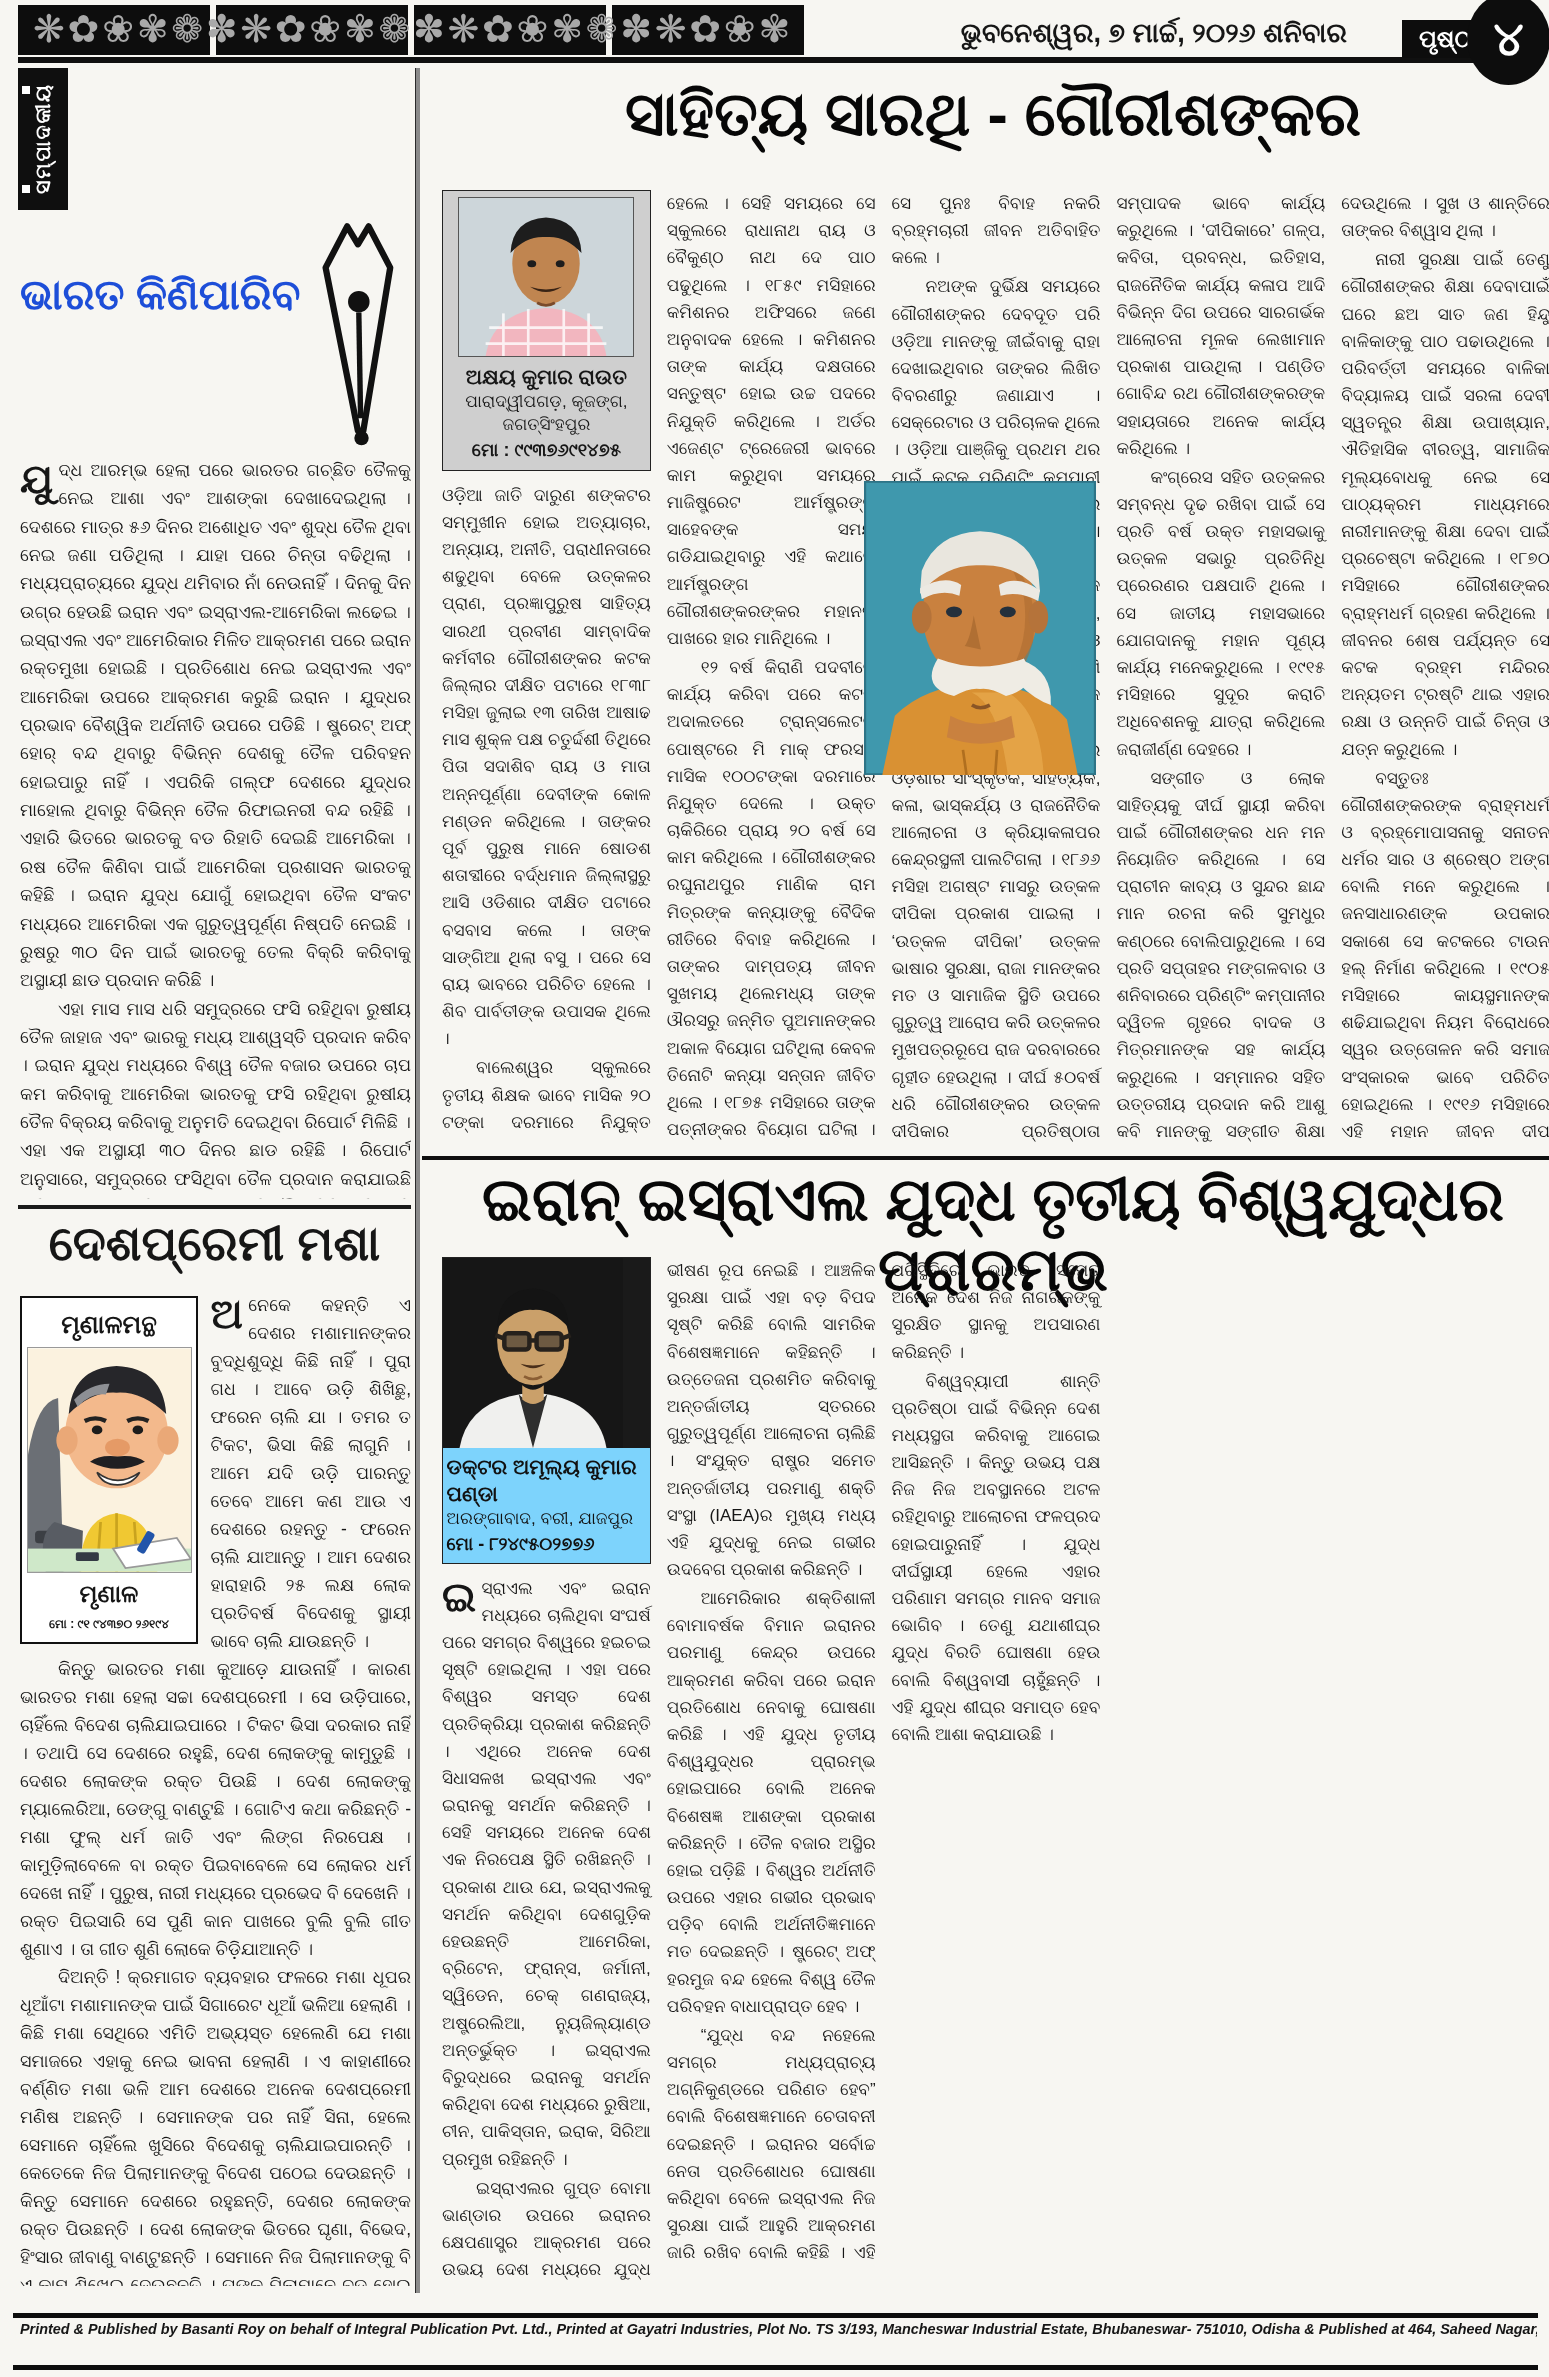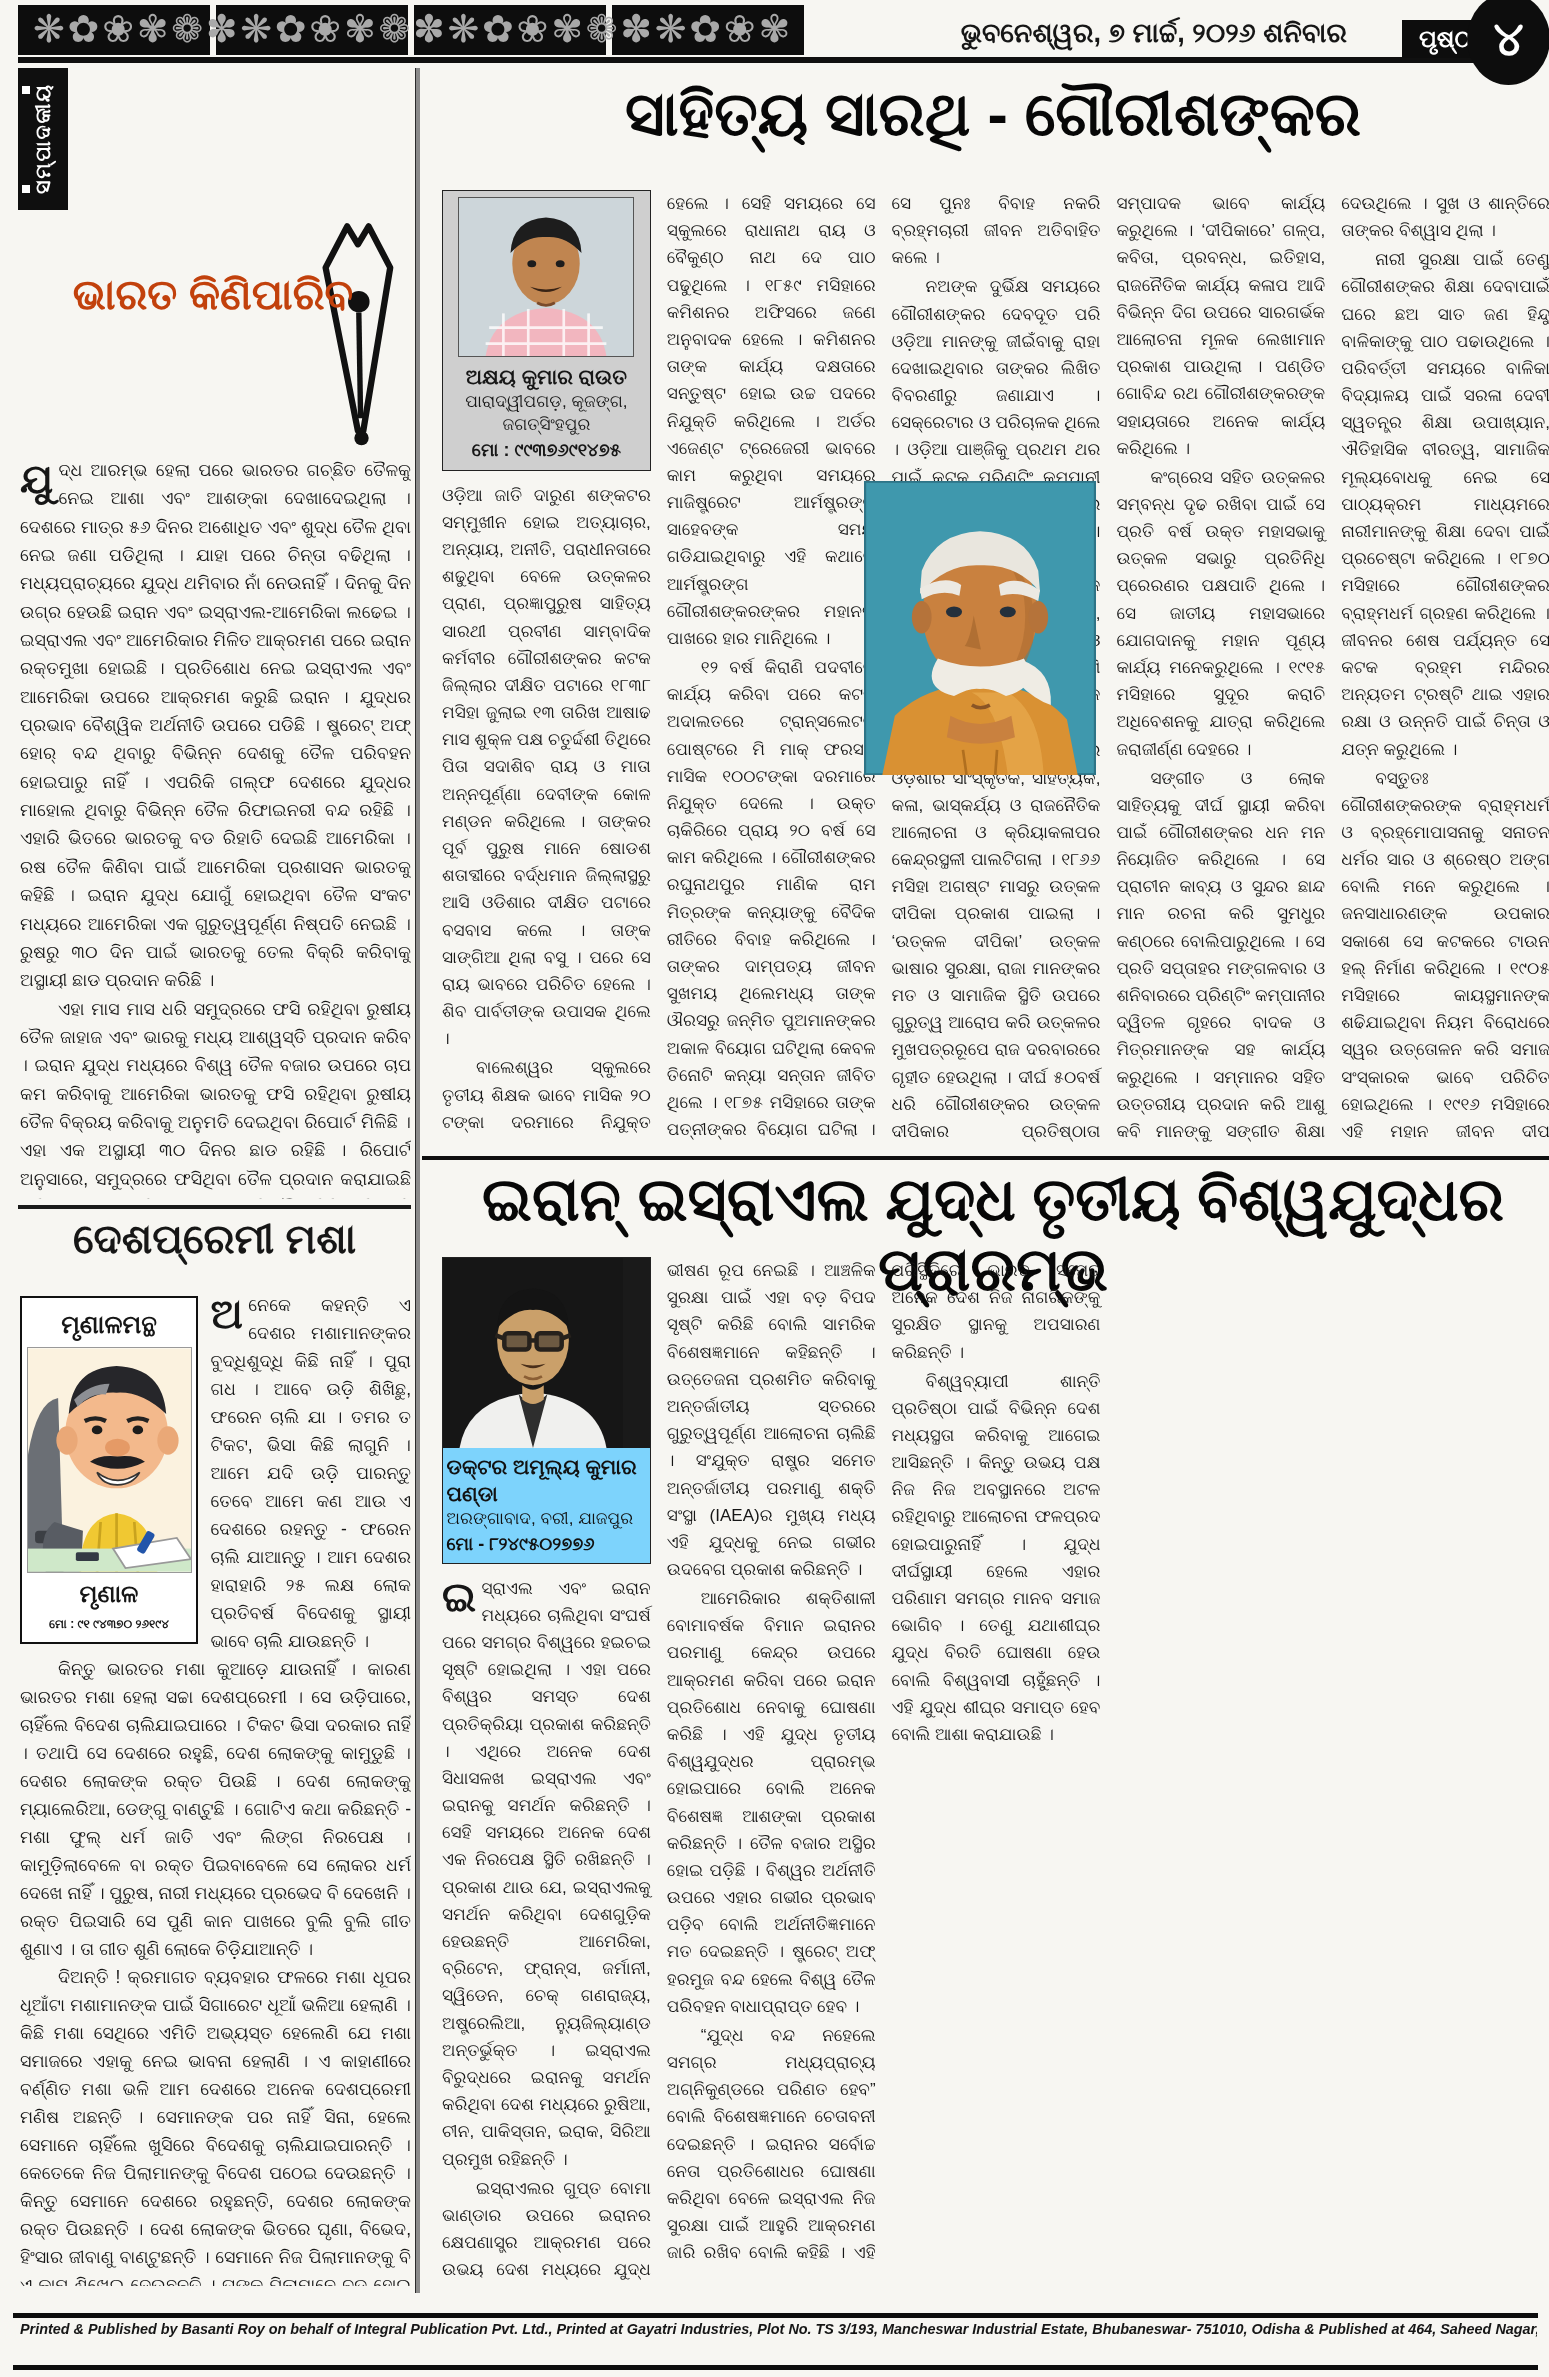--- a/index.html
+++ b/index.html
@@ -36,21 +36,21 @@
     line-height:30.5px; z-index:2; }
   .ribbon-tail { position:absolute; top:23px; width:47px; height:25px; background:#a61d23; z-index:1; }
   .ribbon-tail.l { left:14.4px; transform:skewY(-14deg); }
   .ribbon-tail.r { right:14.4px; transform:skewY(14deg); }
   .logo-text { position:absolute; bottom:10.8px; left:0; width:100%; text-align:center;
     font-size:40px; font-weight:800; color:#0b0b0b; font-family:"DejaVu Sans", sans-serif; }
 
   
   .pen-icon { position:absolute; left:311px; top:212px; }
   .edit-headline { position:absolute; left:20px; top:262px; width:386px;
-    font-size:42px; font-weight:800; line-height:1.55; color:#c2410c;text-align:center; }
+    font-size:42px; font-weight:800; line-height:1.55; color:#1d4ed8; }
   .edit-body { position:absolute; left:20px; top:456px; width:391px; height:743px;
     font-size:17.5px; line-height:1.62; text-align:justify; overflow:hidden; }
   .edit-body p + p { text-indent:38px; }
   .dropcap { float:left; font-size:41px; line-height:0.95; font-weight:bold; padding:3.6px 5.4px 0 0; }
 
   .col-divider { position:absolute; left:415px; top:68px; width:4.5px; height:2225px;
     background:#8a8a8a; border-left:1.8px solid #2a2a2a; }
 
   
   .lead-headline { position:absolute; left:449px; top:79px; width:1088px; text-align:center;
@@ -77,21 +77,21 @@
     column-count:5; column-gap:16px; column-fill:auto; font-size:17px; line-height:1.6;
     text-align:justify; overflow:hidden; }
   .war-cols p { text-indent:34px; margin-bottom:1.8px; }
   .war-cols p.first { text-indent:0; }
   .author-card2 { border:1.8px solid #222; background:#1a1a1a; margin-bottom:10.8px; break-inside:avoid; }
   .author-card2 .cap { background:#7dd3fc; color:#111; text-align:left; padding:4.5px 3.6px; }
 
   
   .mosq-rule { position:absolute; left:18px; top:1205px; width:393px; height:3.6px; background:#1a1a1a; }
   .mosq-headline { position:absolute; left:18px; top:1216px; width:393px; text-align:center;
-    font-size:41px; font-weight:800; }
+    font-size:48px; font-weight:800; }
   .mosq-body { position:absolute; left:20px; top:1291px; width:391px; height:995px;
     font-size:17.5px; line-height:1.6; text-align:justify; overflow:hidden; }
   .mosq-body p + p { text-indent:38px; }
   .cartoon-box { float:left; width:178px; border:2.7px solid #111; background:#fff;
     margin:5.4px 12.6px 5.4px 0; text-align:center; padding:3.6px; }
   .cartoon-label { font-size:25px; font-weight:bold; padding:1.8px 0 3.6px; }
   .artist-name { font-size:24px; font-weight:bold; padding-top:1.8px; }
   .artist-phone { font-size:12px; font-weight:bold; padding:1.8px 0 3.6px; }
 
   

